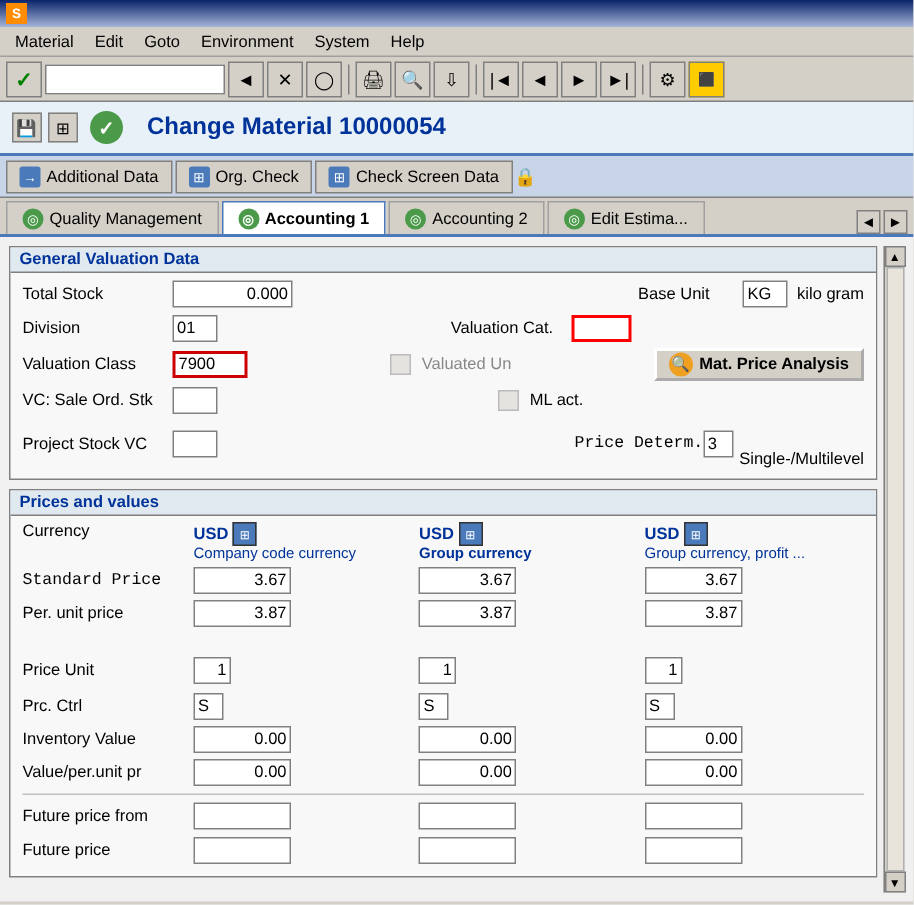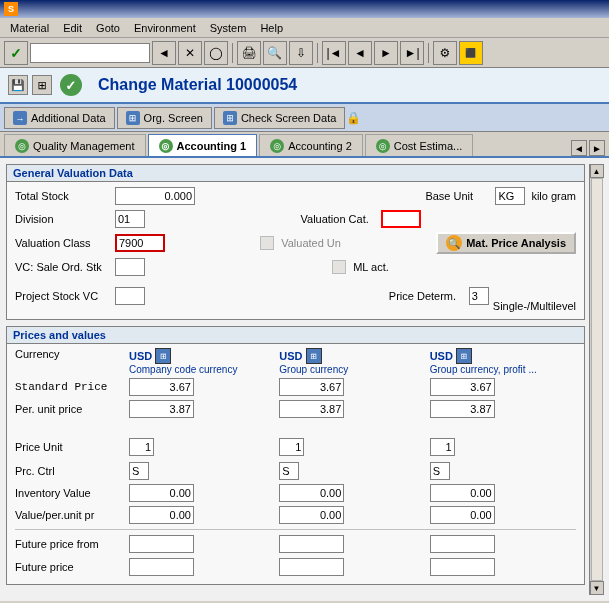--- a/index.html
+++ b/index.html
@@ -406,21 +406,21 @@
   </div>
 </div>
 
 <div class="tab-bar1">
   <div class="tab-btn">
     <div class="tab-btn-icon">→</div>
     <span>Additional Data</span>
   </div>
   <div class="tab-btn">
     <div class="tab-btn-icon">⊞</div>
-    <span>Org. Screen</span>
+    <span>Org. Check</span>
   </div>
   <div class="tab-btn">
     <div class="tab-btn-icon">⊞</div>
     <span>Check Screen Data</span>
   </div>
   <div class="lock-icon">🔒</div>
 </div>
 
 <div class="tab-bar2">
   <div class="tab2">
@@ -430,21 +430,21 @@
   <div class="tab2 active">
     <div class="tab2-icon">◎</div>
     <span>Accounting 1</span>
   </div>
   <div class="tab2">
     <div class="tab2-icon">◎</div>
     <span>Accounting 2</span>
   </div>
   <div class="tab2">
     <div class="tab2-icon">◎</div>
-    <span>Cost Estima...</span>
+    <span>Edit Estima...</span>
   </div>
   <div class="tab2-nav">
     <div class="nav-arrow">◄</div>
     <div class="nav-arrow">►</div>
   </div>
 </div>
 
 <div class="main-content">
   <div class="content-area">
 
@@ -493,21 +493,21 @@
             <div class="form-checkbox" style="opacity:0.5;"></div>
             <span class="form-label" style="min-width:auto;">ML act.</span>
           </div>
           <span style="flex:1;"></span>
         </div>
 
         <div class="form-row">
           <span class="form-label">Project Stock VC</span>
           <input class="form-input input-sm" type="text" value="" style="">
           <span style="flex:1;"></span>
-          <span class="form-label" style="min-width:80px;">Price Determ.</span>
+          <span class="form-label" style="min-width:80px;font-family:Liberation Mono, monospace;">Price Determ.</span>
           <input class="form-input" type="text" value="3" style="width: 20px;">
           <span class="form-text" style="margin-left:4px;margin-top:20px;">Single-/Multilevel</span>
         </div>
       </div>
     </div>
 
     <div class="section-box">
       <div class="section-title">Prices and values</div>
       <div class="section-body">
 
@@ -526,21 +526,21 @@
             <div style="font-size:10px;color:#003399;">Company code currency</div>
           </div>
 
           <div style="flex:1; padding-left:4px;">
             <div style="display:flex;align-items:center;gap:3px;">
               <span style="font-size:11px;font-weight:bold;color:#003399;">USD</span>
               <div style="width:16px;height:16px;background:#4a7aba;border:1px solid #333;display:flex;align-items:center;justify-content:center;">
                 <span style="color:white;font-size:8px;">⊞</span>
               </div>
             </div>
-            <div style="font-size:10px;color:#003399;">Group currency</div>
+            <div style="font-size:10px;color:#003399;font-weight:bold;">Group currency</div>
           </div>
 
           <div style="flex:1; padding-left:4px;">
             <div style="display:flex;align-items:center;gap:3px;">
               <span style="font-size:11px;font-weight:bold;color:#003399;">USD</span>
               <div style="width:16px;height:16px;background:#4a7aba;border:1px solid #333;display:flex;align-items:center;justify-content:center;">
                 <span style="color:white;font-size:8px;">⊞</span>
               </div>
             </div>
             <div style="font-size:10px;color:#003399;">Group currency, profit ...</div>

